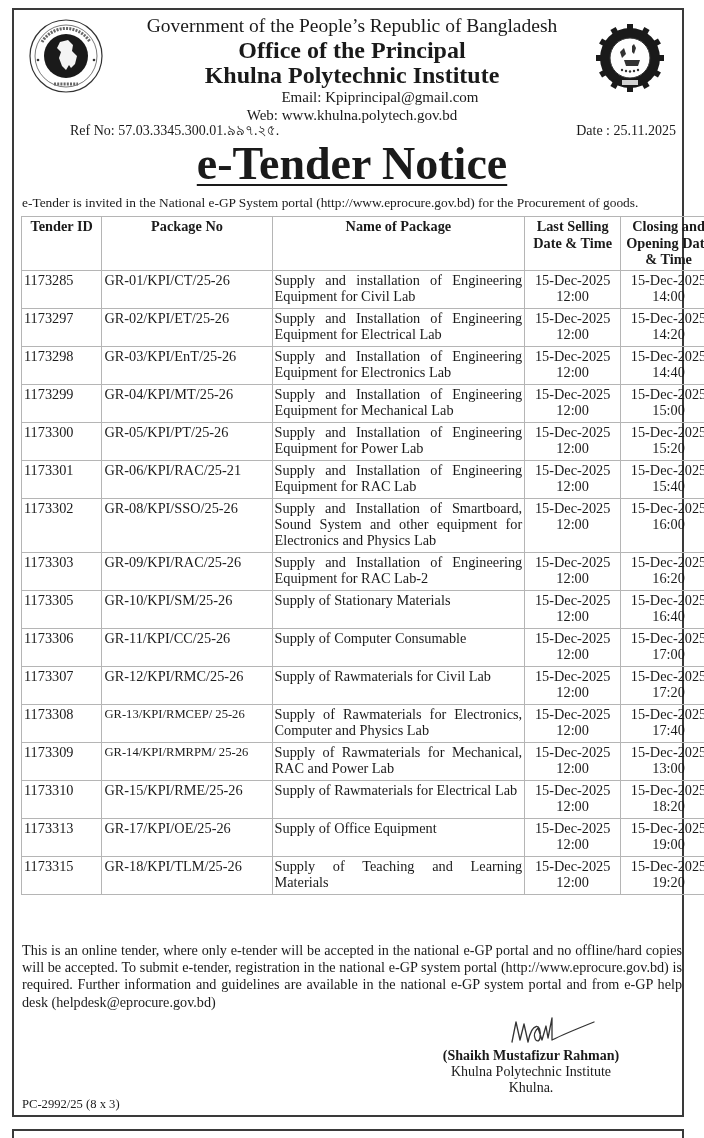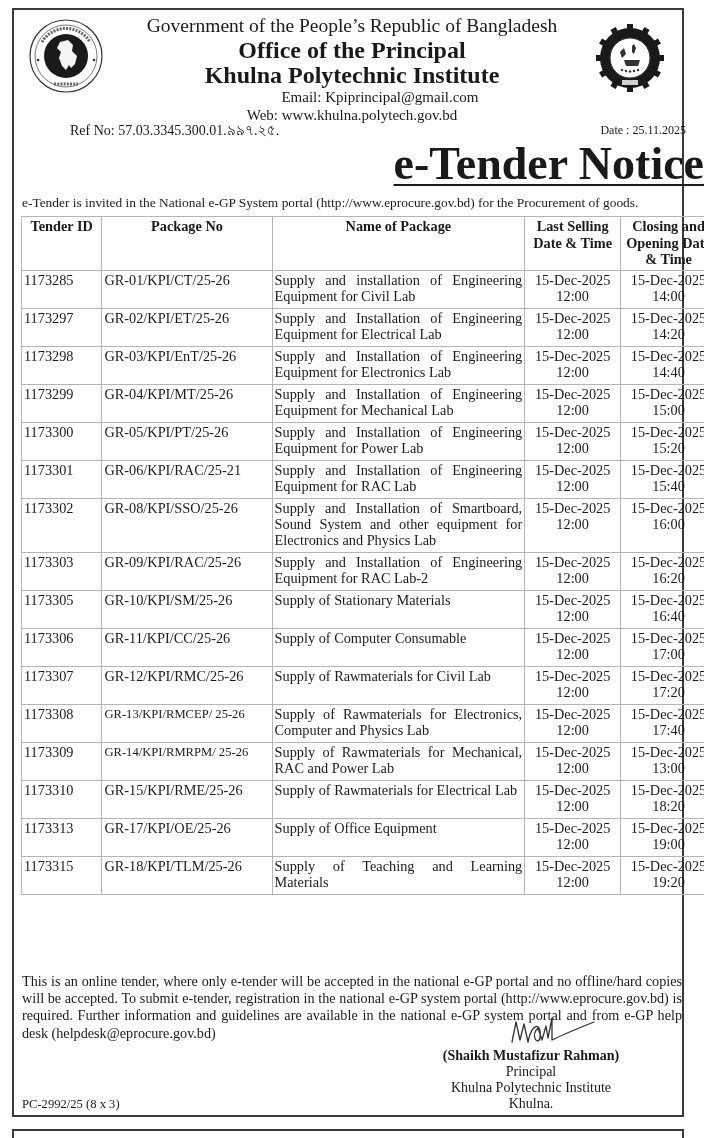--- a/index.html
+++ b/index.html
@@ -11,37 +11,37 @@
             border:2px solid #3a3a3a; box-sizing:border-box; border-bottom:none; }
   .logo-left { position:absolute; left:28px; top:18px; width:76px; height:76px; }
   .logo-right { position:absolute; left:596px; top:24px; width:68px; height:68px; }
   .hdr { position:absolute; left:0; width:704px; text-align:center; }
   .h-gov { top:14px; font-size:19.5px; line-height:24px; }
   .h-office { top:37px; font-size:24px; line-height:26px; font-weight:bold; }
   .h-inst { top:62px; font-size:24px; line-height:26px; font-weight:bold; }
   .h-email { top:88px; font-size:15px; line-height:18px;margin-left:28px; }
   .h-web { top:106px; font-size:15px; line-height:18px; }
   .ref { position:absolute; left:22px; top:122px; font-size:14px; line-height:17px;margin-left:48px; }
-  .date { position:absolute; right:18px; top:122px; font-size:12px; line-height:17px;font-family:Liberation Serif, serif; }
-  .title { position:absolute; left:0; width:704px; top:138px; text-align:right;
+  .date { position:absolute; right:28px; top:122px; font-size:14px; line-height:17px;font-family:Liberation Serif, serif; }
+  .title { position:absolute; left:0; width:704px; top:138px; text-align:center;
            font-size:46px; line-height:52px; font-weight:bold; }
   .title span { text-decoration:underline; text-decoration-thickness:2px; text-underline-offset:5px; }
   .intro { position:absolute; left:22px; width:660px; top:194px; font-size:13.4px; line-height:17px; white-space:nowrap; }
   table.tbl { position:absolute; left:21px; top:216px; width:696px; border-collapse:collapse;
               font-size:14.3px; line-height:16px; }
   .tbl th, .tbl td { border:1px solid #b5b5b5; vertical-align:top; padding:1px 2px 2px 2px; }
   .tbl th { font-weight:bold; text-align:center; height:50px; font-size:14.3px; line-height:16.5px; }
   .tbl td.c-id { width:73px; }
   .tbl td.c-pkg { width:160px; white-space:nowrap; }
   .tbl td.c-pkg.small { font-size:12.6px; }
   .tbl td.c-name { width:240px; text-align:justify; text-align-last:left; }
   .tbl td.c-date { width:88px; text-align:center; white-space:nowrap; }
   .tbl tr.body-row td { height:34px; }
   .tbl tr.tall td { height:50px;margin-left:20px; }
-  .foot { position:absolute; left:22px; width:660px; top:973px; font-size:14.2px; line-height:17.2px;
+  .foot { position:absolute; left:22px; width:660px; top:942px; font-size:14.2px; line-height:17.2px;
           text-align:justify; }
   .sig { position:absolute; left:508px; top:1012px; width:90px; height:36px; }
   .signame { position:absolute; left:420px; width:222px; top:1048px; text-align:center;
              font-size:14px; line-height:16px; }
   .signame .n { font-weight:bold; }
   .pc { position:absolute; left:22px; top:1096px; font-size:12.6px; line-height:16px; }
 </style>
 </head>
 <body>
 
@@ -323,18 +323,17 @@
 </table>
 
 <div class="foot">This is an online tender, where only e-tender will be accepted in the national e-GP portal and no offline/hard copies will be accepted. To submit e-tender, registration in the national e-GP system portal (http://www.eprocure.gov.bd) is required.  Further information and guidelines are available in the national e-GP system portal and from e-GP help desk (helpdesk@eprocure.gov.bd)</div>
 
 <svg class="sig" viewBox="0 0 90 36">
   <path d="M4 30 L8 10 L12 28 L16 12 L20 30 C24 10 34 10 32 26 C30 34 22 24 30 16 L34 28 L38 14 L40 26 L44 6 L44 28 C52 24 66 18 86 10" fill="none" stroke="#333" stroke-width="1.3" stroke-linejoin="round" stroke-linecap="round"></path>
 </svg>
 
 <div class="signame">
   <div class="n">(Shaikh Mustafizur Rahman)</div>
-  <div>Principal</div>
   <div>Khulna Polytechnic Institute</div>
   <div>Khulna.</div>
 </div>
 
 <div class="pc">PC-2992/25 (8 x 3)</div>
 
 </body></html>

